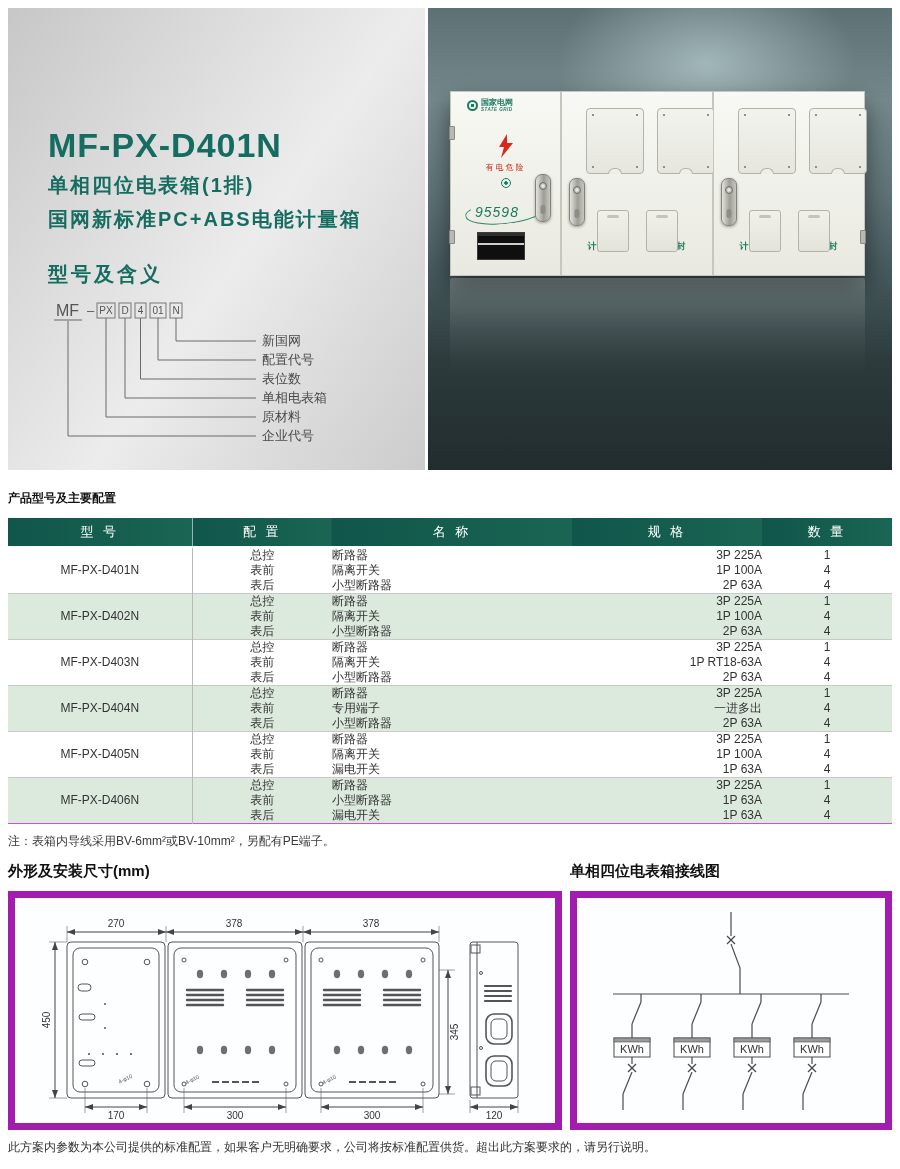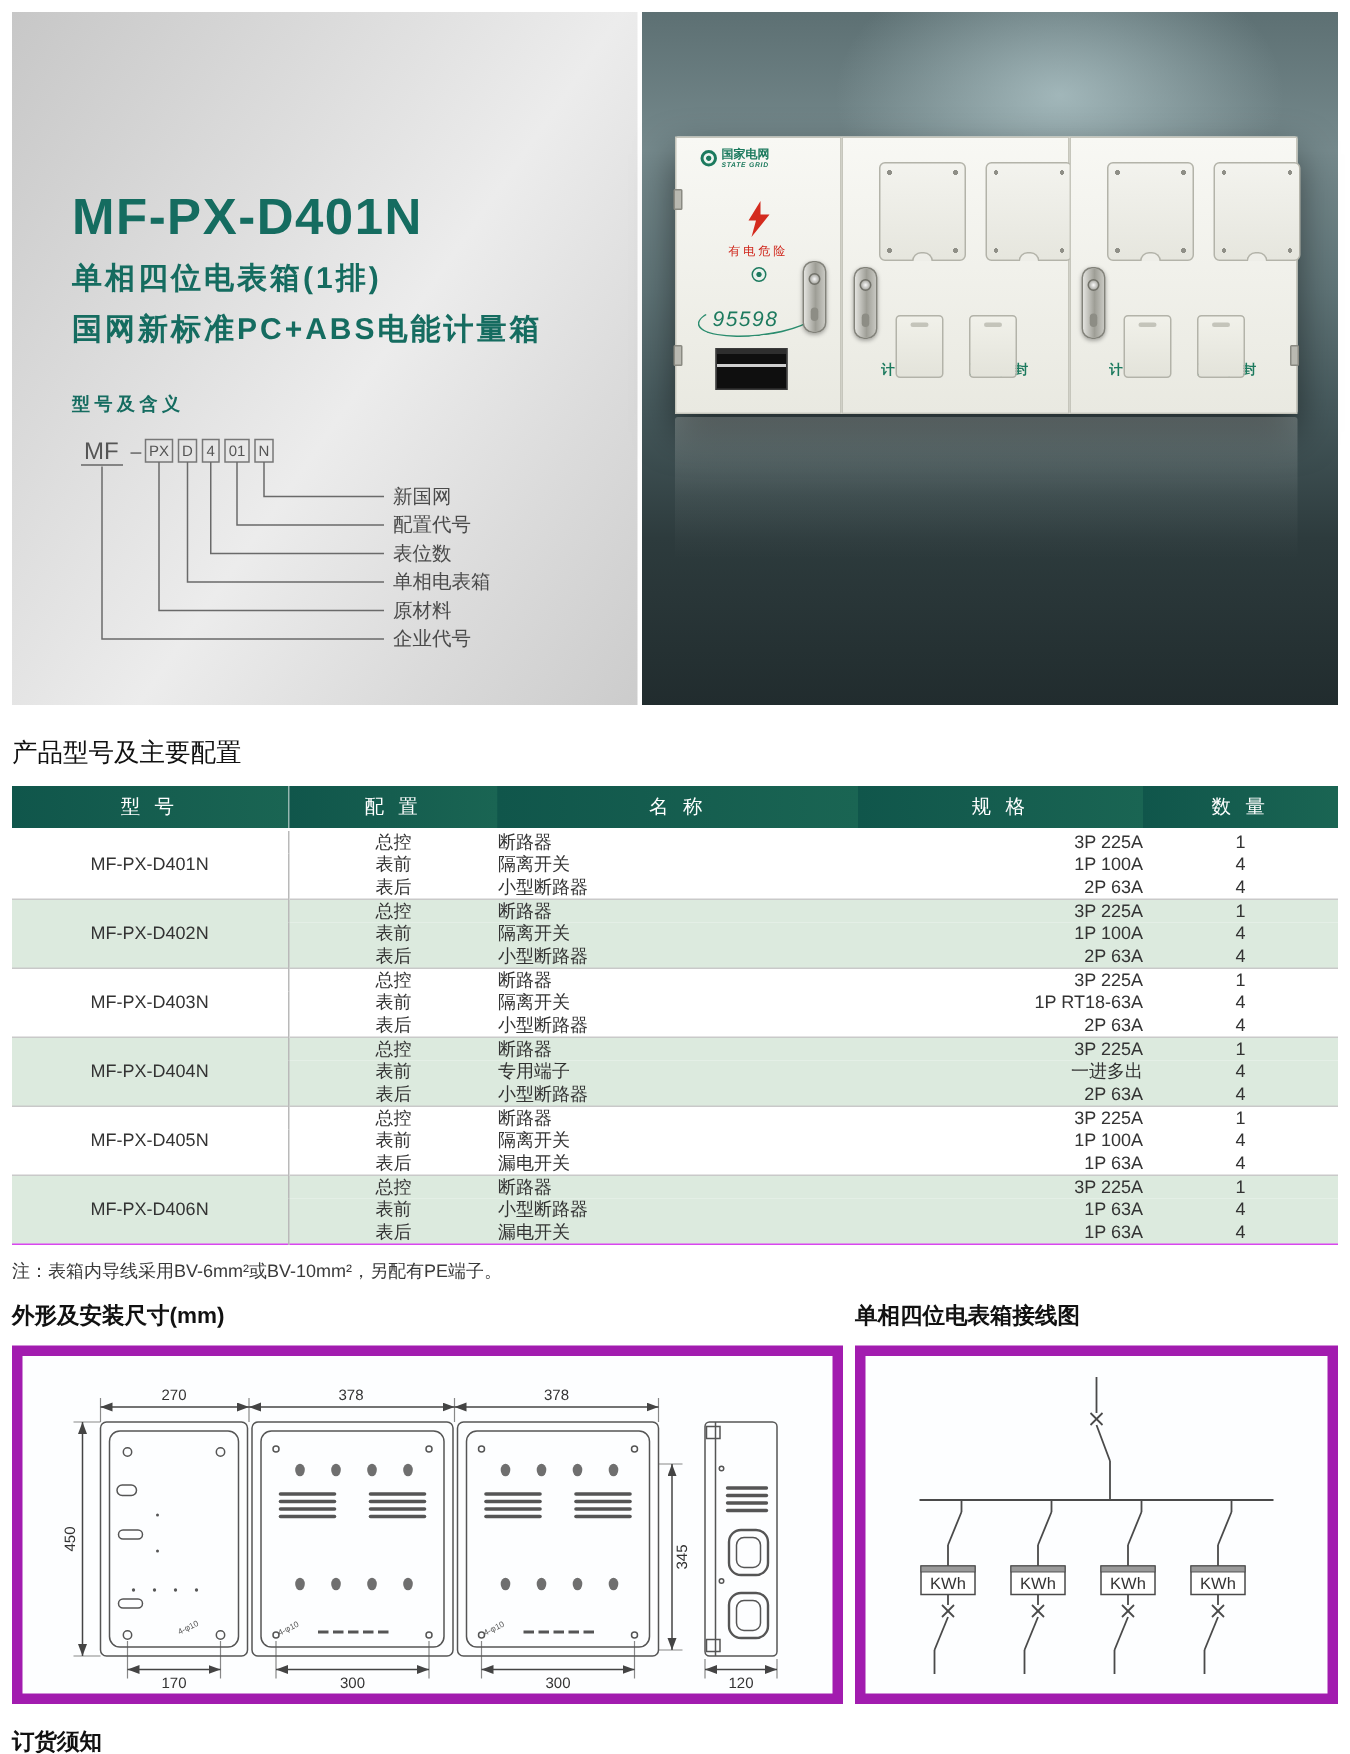--- a/index.html
+++ b/index.html
@@ -7,21 +7,21 @@
         font-family:"Liberation Sans","DejaVu Sans",sans-serif;}
   .content{padding:0 8px;}
 
   
   .top{display:flex;margin:8px 8px 0 8px;height:462px;gap:3px;}
   .intro{width:417px;flex:none;position:relative;
          background:linear-gradient(125deg,#c7c7c7 0%,#d8d8d8 25%,#ececec 55%,#dbdbdb 78%,#cccccc 100%);}
   .intro-inner{padding:118px 0 0 40px;}
   h1.model{margin:0;font-size:34px;font-weight:bold;color:#156c60;letter-spacing:1px;}
   .sub{font-size:20px;font-weight:bold;color:#156c60;margin-top:7px;letter-spacing:2px;}
-  .mean-title{font-size:12px;font-weight:bold;color:#156c60;margin-top:28px;letter-spacing:3px;font-family:Liberation Mono, monospace;}
+  .mean-title{font-size:20px;font-weight:bold;color:#156c60;margin-top:28px;letter-spacing:3px;font-family:Liberation Mono, monospace;}
   .model-diagram{margin-top:12px;display:block;}
 
   
   .photo{flex:1;position:relative;
     background:
       radial-gradient(46% 30% at 60% 12%, rgba(190,212,215,.65), rgba(190,212,215,0) 70%),
       linear-gradient(180deg,#5d7073 0%,#75898c 20%,#5f7477 40%,#45585b 58%,#2d3b3d 76%,#212c2e 100%);}
   .meterbox{position:absolute;left:22px;top:83px;width:415px;height:185px;display:flex;
             background:#f2f2ec;border-radius:2px;box-shadow:0 12px 26px rgba(0,0,0,.5);}
   .panel{position:relative;border:1px solid #c6c6bc;background:linear-gradient(180deg,#f8f8f4,#e9e9e1);box-sizing:border-box;}
@@ -74,21 +74,21 @@
   .doors{position:absolute;top:118px;left:0;width:100%;display:flex;justify-content:space-around;
          padding:0 26px;box-sizing:border-box;}
   .door{width:30px;height:40px;border:1px solid #b3b3a9;border-radius:3px;position:relative;
         background:linear-gradient(180deg,#f1f1ea,#e3e3da);}
   .door::before{content:"";position:absolute;top:4px;left:50%;transform:translateX(-50%);
                 width:12px;height:3px;border-radius:2px;background:#c4c4ba;}
   .reflection{position:absolute;left:22px;top:270px;width:415px;height:95px;border-radius:2px;
               background:linear-gradient(180deg,rgba(238,238,232,.22),rgba(238,238,232,.06) 55%,rgba(238,238,232,0));}
 
   
-  .sec-title{font-size:17px;font-weight:normal;color:#111;margin:20px 0 0 0;}
+  .sec-title{font-size:12px;font-weight:bold;color:#111;margin:20px 0 0 0;}
   table.spec{border-collapse:collapse;table-layout:fixed;width:884px;margin-top:11px;border-bottom:1px solid #d946ef;}
   table.spec th{background:linear-gradient(90deg,#10564b,#1a6553);color:#fff;font-weight:normal;
                 font-size:13px;height:26px;letter-spacing:3px;}
   table.spec th:first-child{border-right:1px solid rgba(255,255,255,.55);}
   table.spec td{font-size:12px;height:15px;line-height:15px;padding:0;color:#333;}
   td.model-cell{text-align:center;border-right:1px solid #b9b9b9;}
   td.c1{text-align:center;}
   td.c2{text-align:left;padding-left:85px;}
   td.c3{text-align:right;padding-left:30px;}
   td.c4{text-align:center;}
@@ -570,16 +570,15 @@
                   <rect x="217" y="140" width="36" height="19" fill="#fff" stroke="#4a4a4a"></rect>
                   <rect x="217" y="140" width="36" height="4" fill="#9a9a9a" stroke="#4a4a4a" stroke-width=".6"></rect>
                  <text x="235" y="155" font-size="11" fill="#333" text-anchor="middle">KWh</text>
                 </g>
             </g>
           </svg>
         </div>
       </div>
     </div>
 
-    <div class="order-title">订货须知</div>
     <div class="order-text">此方案内参数为本公司提供的标准配置，如果客户无明确要求，公司将按标准配置供货。超出此方案要求的，请另行说明。</div>
   </div>
 </div>
 
 </body></html>

